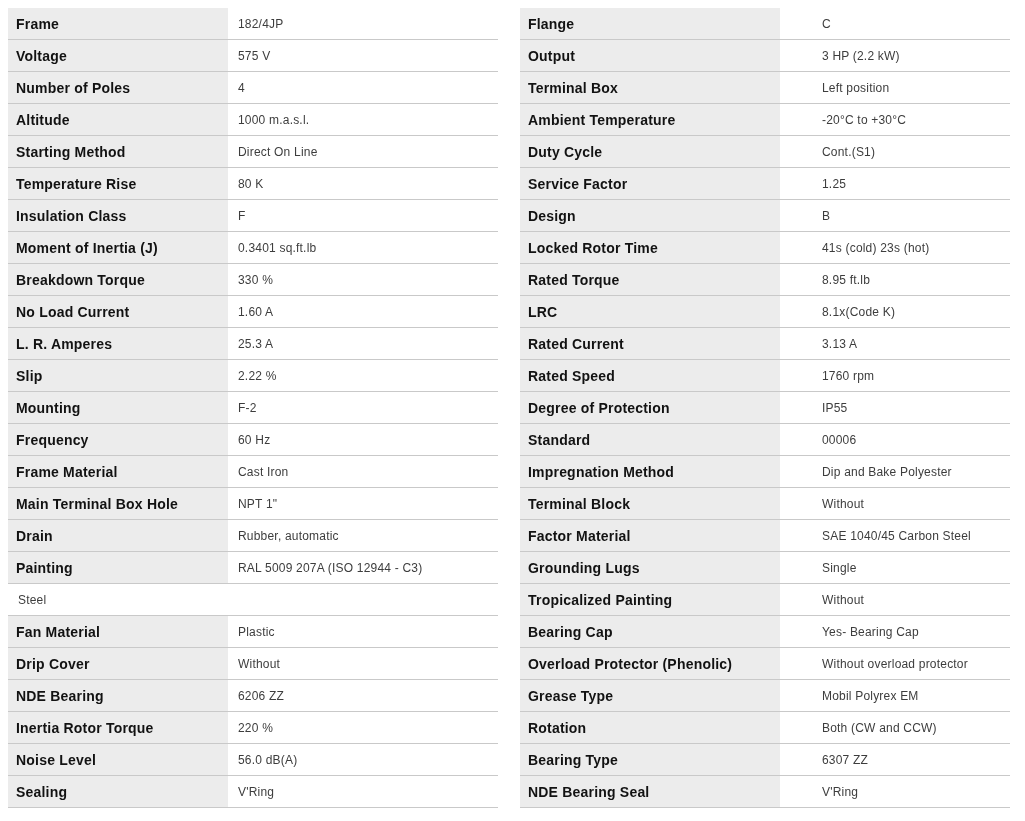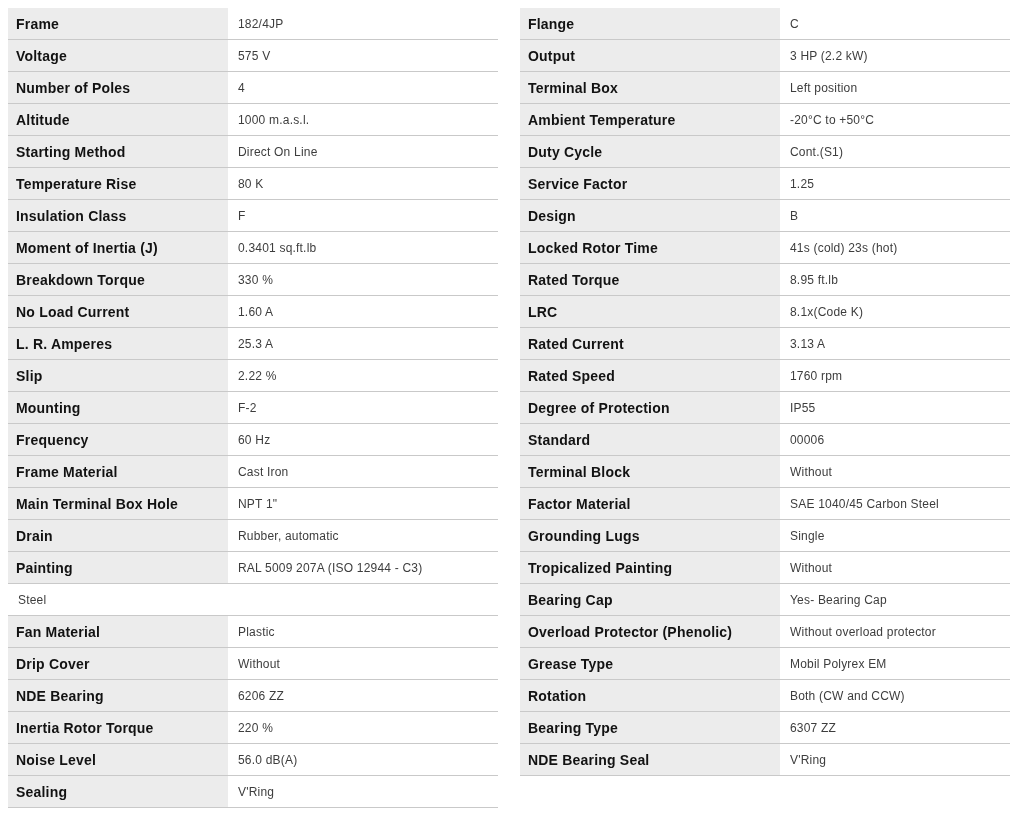--- a/index.html
+++ b/index.html
@@ -26,21 +26,21 @@
     width: 490px;
     flex: 0 0 490px;
   }
   .spec-row {
     display: grid;
     height: 32px;
     border-bottom: 1px solid var(--row-border);
     align-items: stretch;
   }
   .spec-table-left .spec-row  { grid-template-columns: 220px 1fr; }
-  .spec-table-right .spec-row { grid-template-columns: 260px 1fr; }
+  .spec-table-right .spec-row { grid-template-columns: 260px 1fr; gap: 32px; }
   .spec-label {
     background: var(--label-bg);
     color: var(--label-text);
     font-weight: bold;
     font-size: 14px;
     letter-spacing: 0.2px;
     display: flex;
     align-items: center;
     padding: 12px 8px;
     white-space: nowrap;
@@ -170,21 +170,21 @@
       <div class="spec-row">
         <div class="spec-label">Output</div>
         <div class="spec-value">3 HP (2.2 kW)</div>
       </div>
       <div class="spec-row">
         <div class="spec-label">Terminal Box</div>
         <div class="spec-value">Left position</div>
       </div>
       <div class="spec-row">
         <div class="spec-label">Ambient Temperature</div>
-        <div class="spec-value">-20°C to +50°C</div>
+        <div class="spec-value">-20°C to +30°C</div>
       </div>
       <div class="spec-row">
         <div class="spec-label">Duty Cycle</div>
         <div class="spec-value">Cont.(S1)</div>
       </div>
       <div class="spec-row">
         <div class="spec-label">Service Factor</div>
         <div class="spec-value">1.25</div>
       </div>
       <div class="spec-row">
@@ -211,20 +211,24 @@
         <div class="spec-label">Rated Speed</div>
         <div class="spec-value">1760 rpm</div>
       </div>
       <div class="spec-row">
         <div class="spec-label">Degree of Protection</div>
         <div class="spec-value">IP55</div>
       </div>
       <div class="spec-row">
         <div class="spec-label">Standard</div>
         <div class="spec-value">00006</div>
+      </div>
+      <div class="spec-row">
+        <div class="spec-label">Impregnation Method</div>
+        <div class="spec-value">Dip and Bake Polyester</div>
       </div>
       <div class="spec-row">
         <div class="spec-label">Terminal Block</div>
         <div class="spec-value">Without</div>
       </div>
       <div class="spec-row">
         <div class="spec-label">Factor Material</div>
         <div class="spec-value">SAE 1040/45 Carbon Steel</div>
       </div>
       <div class="spec-row">

